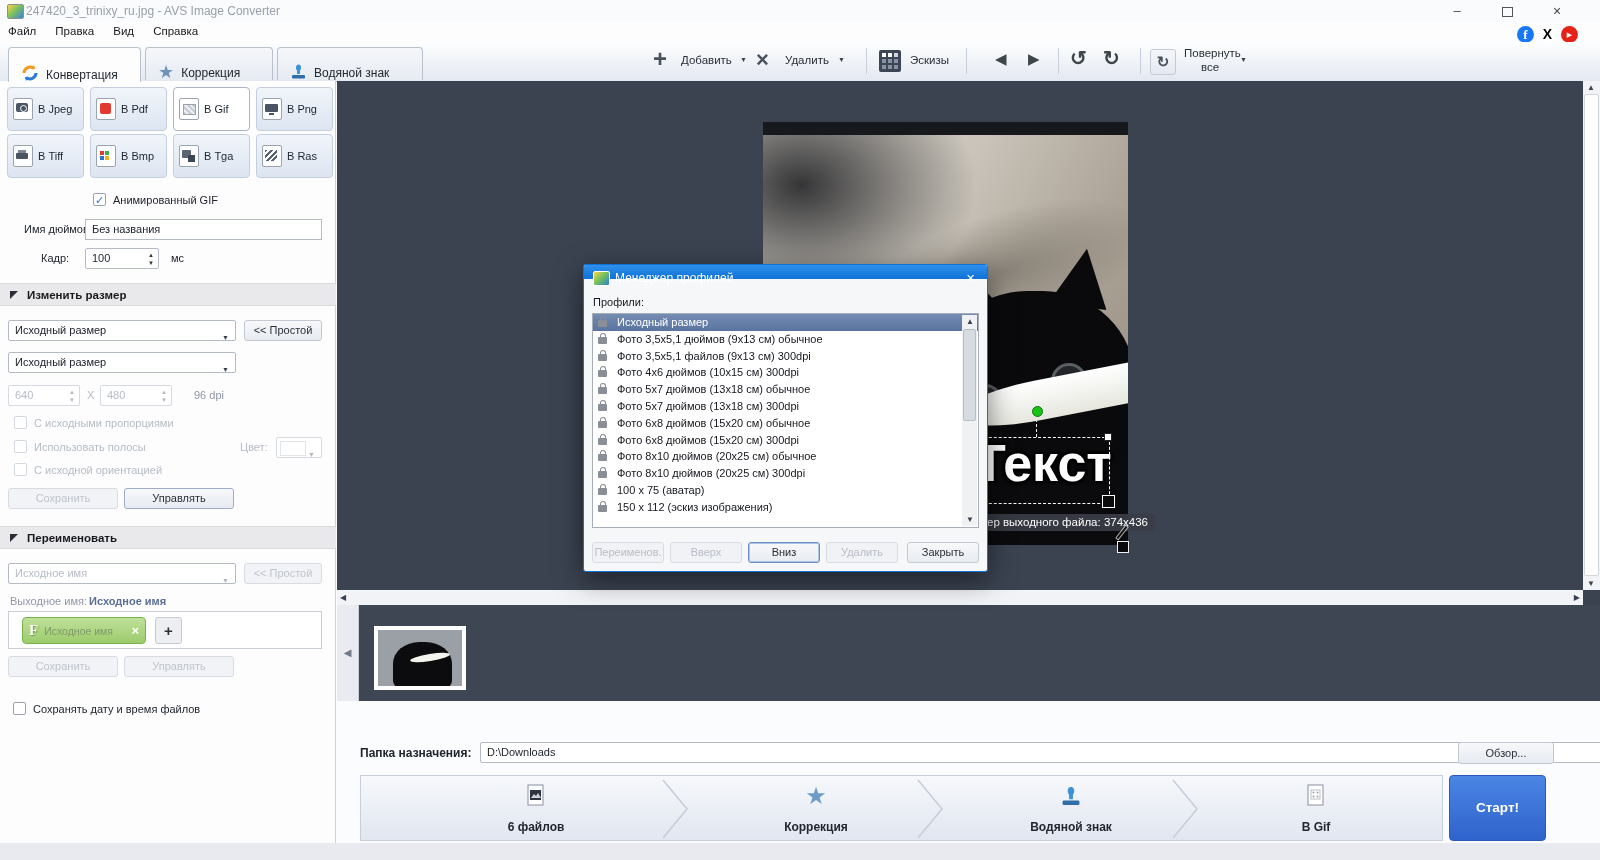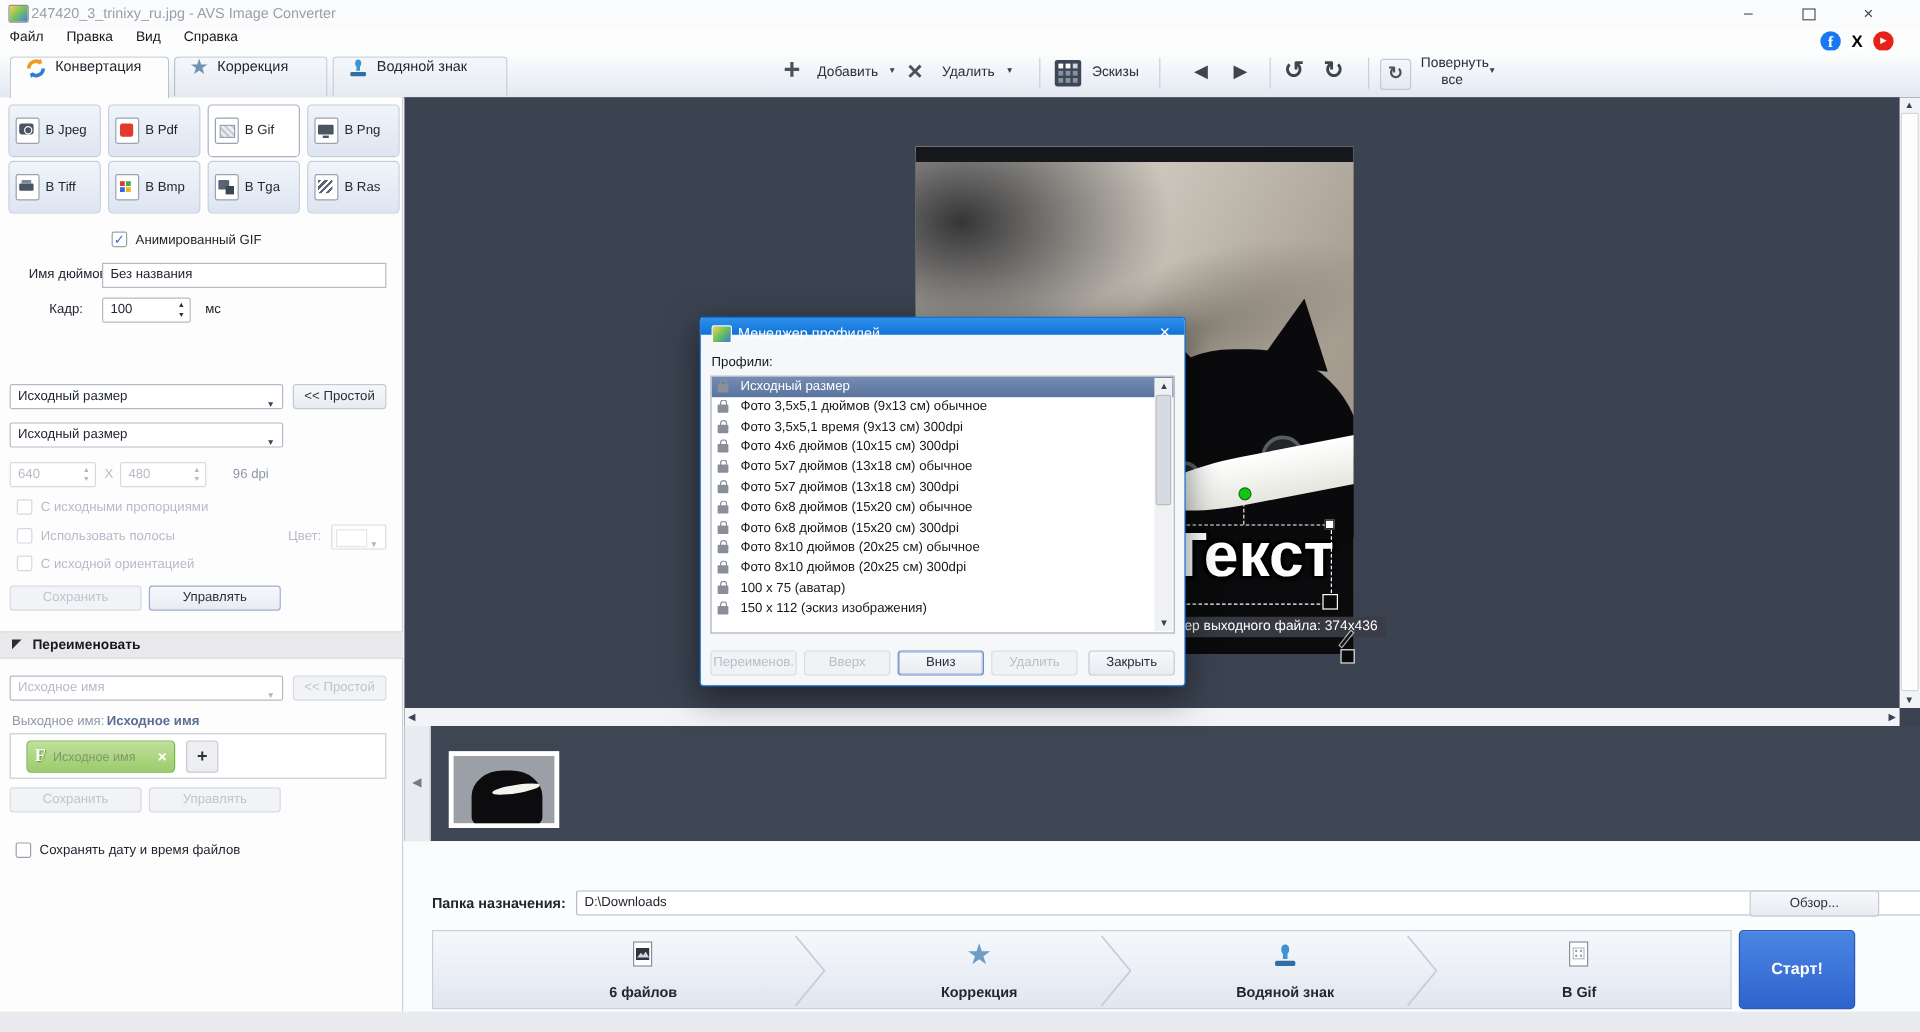--- a/index.html
+++ b/index.html
@@ -10,21 +10,21 @@
   .titlebar{left:0;top:0;width:1600px;height:22px;background:#fafbfc;border-bottom:1px solid #ececf0;}
   .titlebar .ttl{position:absolute;left:26px;top:4px;color:#9aa0a8;font-size:12px;}
   .appicon{position:absolute;left:7px;top:4px;width:15px;height:13px;background:linear-gradient(135deg,#ffd24a 0%,#7ec35a 45%,#3f82d8 100%);border:1px solid #8a8f98;border-radius:2px;}
   .winbtn{position:absolute;top:0;width:40px;height:22px;text-align:center;line-height:22px;color:#444;font-size:13px;}
   .maxbox{display:inline-block;width:9px;height:8px;border:1px solid #555;margin-top:7px;}
   .menubar{left:0;top:22px;width:1600px;height:20px;background:#fdfdfe;}
   .menubar span{display:inline-block;margin-left:16px;margin-top:3px;font-size:11.5px;color:#16181c;}
   .soc{position:absolute;top:1px;width:17px;height:17px;border-radius:50%;text-align:center;}
   
   .tabbar{left:0;top:42px;width:1600px;height:39px;background:linear-gradient(#fdfefe,#e3e8f1);border-bottom:1px solid #b9c1cd;}
-  .tab{position:absolute;top:5px;height:33px;border:1px solid #b9c1cd;border-bottom:none;border-radius:4px 4px 0 0;background:linear-gradient(#f5f7fa,#e6ebf2);display:flex;align-items:flex-start;gap:7px;padding:0 12px;box-sizing:border-box;font-size:12px;color:#23282f;}
+  .tab{position:absolute;top:5px;height:33px;border:1px solid #b9c1cd;border-bottom:none;border-radius:4px 4px 0 0;background:linear-gradient(#f5f7fa,#e6ebf2);display:flex;align-items:flex-end;gap:7px;padding:0 12px;box-sizing:border-box;font-size:12px;color:#23282f;}
   .tab.active{background:#fdfdfe;height:35px;z-index:3;}
   .tbtxt{font-size:11.5px;color:#2a2f38;}
   .tsep{position:absolute;top:6px;width:1px;height:26px;background:#c9cfda;}
   .dd{font-size:7px;color:#3a4250;}
   
   .leftpanel{left:0;top:81px;width:336px;height:762px;background:#fdfdfe;border-right:1px solid #ccd1d9;box-sizing:border-box;}
   .fmt{position:absolute;width:77px;height:44px;border:1px solid #c3cede;border-radius:4px;background:linear-gradient(#f1f5fa,#dde5f1);display:flex;align-items:center;gap:5px;padding-left:5px;box-sizing:border-box;}
   .fmt.active{background:#fff;border-color:#a9b4c4;}
   .fico{width:18px;height:20px;background:#fff;border:1px solid #9aa2ae;border-radius:2px;position:relative;flex:none;}
   .fico i{position:absolute;font-style:normal;}
@@ -241,20 +241,21 @@
     <span class="cb" style="left:93px;top:112px;">✓</span>
     <span class="lbl" style="left:113px;top:113px;">Анимированный GIF</span>
 
     <span class="lbl" style="left:24px;top:142px;">Имя дюймов:</span>
     <span class="inp" style="left:85px;top:138px;width:237px;">Без названия</span>
 
     <span class="lbl" style="left:41px;top:171px;">Кадр:</span>
     <span class="spin" style="left:85px;top:167px;width:74px;"><span>100</span><span class="spar" style="top:3px;">▲</span><span class="spar" style="top:11px;">▼</span></span>
     <span class="lbl" style="left:171px;top:171px;">мс</span>
 
+    <div class="sechdr" style="top:202px;"><span class="tri"></span><span>Изменить размер</span></div>
 
     <span class="sel" style="left:8px;top:239px;width:228px;"><span>Исходный размер</span><span class="dd">▼</span></span>
     <span class="btn" style="left:244px;top:239px;width:78px;">&lt;&lt; Простой</span>
     <span class="sel" style="left:8px;top:271px;width:228px;"><span>Исходный размер</span><span class="dd">▼</span></span>
 
     <span class="spin dis" style="left:8px;top:304px;width:72px;"><span>640</span><span class="spar" style="top:3px;color:#b0b6c0;">▲</span><span class="spar" style="top:11px;color:#b0b6c0;">▼</span></span>
     <span class="lbl gray" style="left:87px;top:308px;">X</span>
     <span class="spin dis" style="left:100px;top:304px;width:72px;"><span>480</span><span class="spar" style="top:3px;color:#b0b6c0;">▲</span><span class="spar" style="top:11px;color:#b0b6c0;">▼</span></span>
     <span class="lbl" style="left:194px;top:308px;color:#8e96a4;">96 dpi</span>
 
@@ -343,21 +344,21 @@
     <div class="fs-left"><span>◀</span></div>
     <div class="thumb">
       <div class="b1"></div>
       <div class="k1"></div>
     </div>
   </div>
 
   <div class="abs bottomarea">
     <span class="lbl" style="left:23px;top:45px;font-weight:bold;font-size:12px;">Папка назначения:</span>
     <span class="sel" style="left:143px;top:41px;width:1300px;"><span>D:\Downloads</span></span>
-    <span class="btn" style="left:1121px;top:41px;width:108px;height:22px;line-height:20px;">Обзор...</span>
+    <span class="btn" style="left:1121px;top:41px;width:96px;height:22px;line-height:20px;">Обзор...</span>
 
     <div class="stepsbg">
       <div class="step" style="left:40px;width:270px;">
         <span class="sic"><svg width="20" height="24" viewBox="0 0 20 24">
               <rect x="2" y="1" width="15" height="20" fill="#fff" stroke="#8a90a0"></rect>
               <rect x="4" y="6" width="11" height="10" fill="#2e3440"></rect>
               <path d="M5 14l3-4 2 2 2-3 3 5z" fill="#cfd4da"></path>
             </svg></span>
         <span class="slbl">6 файлов</span>
       </div>
@@ -401,21 +402,21 @@
   <div class="abs dialog">
     <div class="dtitle">
       <span class="dicon"></span>
       <span style="margin-left:31px;">Менеджер профилей</span>
       <span style="position:absolute;right:12px;top:0;font-size:15px;">×</span>
     </div>
     <span class="abs" style="left:9px;top:31px;color:#15181e;">Профили:</span>
     <div class="dlist">
       <div class="drow selected"><span class="lock"></span><span>Исходный размер</span></div>
       <div class="drow"><span class="lock"></span><span>Фото 3,5x5,1 дюймов (9x13 см) обычное</span></div>
-      <div class="drow"><span class="lock"></span><span>Фото 3,5x5,1 время (9x13 см) 300dpi</span></div>
+      <div class="drow"><span class="lock"></span><span>Фото 3,5x5,1 файлов (9x13 см) 300dpi</span></div>
       <div class="drow"><span class="lock"></span><span>Фото 4x6 дюймов (10x15 см) 300dpi</span></div>
       <div class="drow"><span class="lock"></span><span>Фото 5x7 дюймов (13x18 см) обычное</span></div>
       <div class="drow"><span class="lock"></span><span>Фото 5x7 дюймов (13x18 см) 300dpi</span></div>
       <div class="drow"><span class="lock"></span><span>Фото 6x8 дюймов (15x20 см) обычное</span></div>
       <div class="drow"><span class="lock"></span><span>Фото 6x8 дюймов (15x20 см) 300dpi</span></div>
       <div class="drow"><span class="lock"></span><span>Фото 8x10 дюймов (20x25 см) обычное</span></div>
       <div class="drow"><span class="lock"></span><span>Фото 8x10 дюймов (20x25 см) 300dpi</span></div>
       <div class="drow"><span class="lock"></span><span>100 x 75 (аватар)</span></div>
       <div class="drow"><span class="lock"></span><span>150 x 112 (эскиз изображения)</span></div>
       <div class="dsb">

